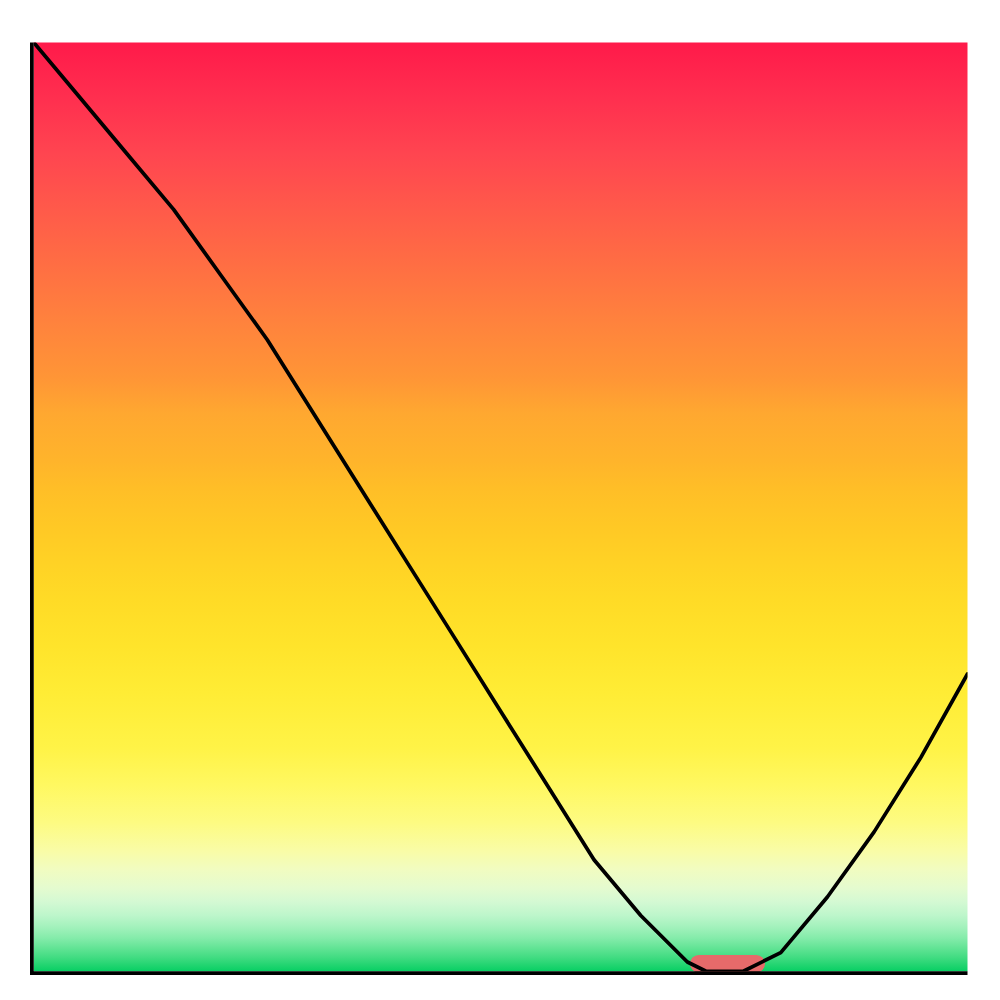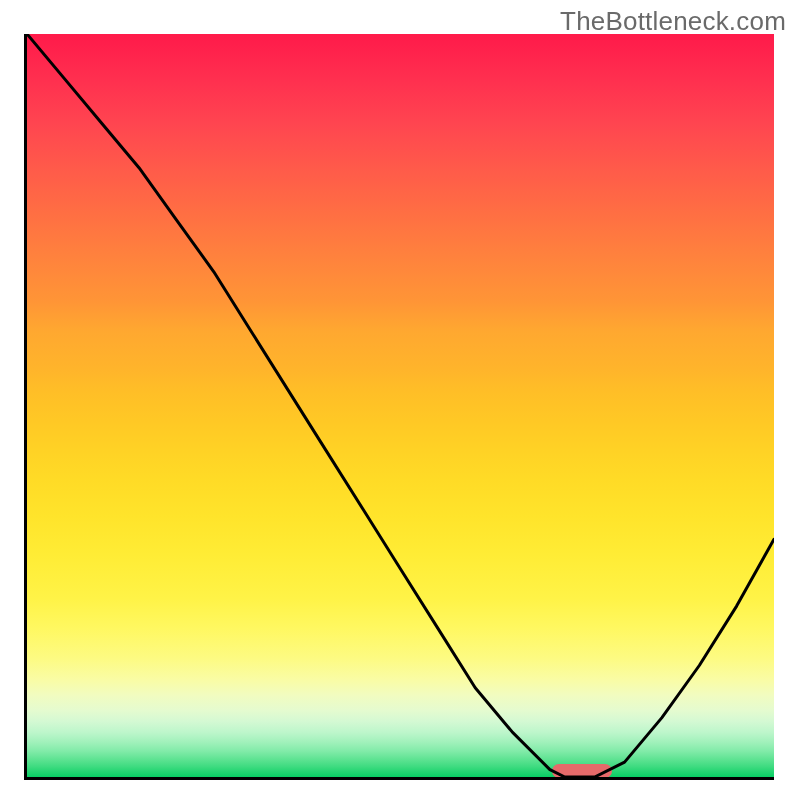--- a/index.html
+++ b/index.html
@@ -93,21 +93,20 @@
     height: 743px;
     z-index: 2;
     pointer-events: none;
   }
 </style>
 </head>
 <body>
 
 <div class="canvas">
 
-  <div class="watermark">TheBottleneck.com</div>
 
   <div class="gradient-area"></div>
 
   <div class="marker" style="left: 552px; top: 764px;"></div>
 
   <svg class="curve" viewBox="0 0 747 743" preserveAspectRatio="none">
     <path id="curve-path" fill="none" stroke="#000" stroke-width="3" stroke-linejoin="round" stroke-linecap="round" d="M0.0 0.0 L37.4 44.6 L74.7 89.2 L112.0 133.7 L149.4 185.8 L186.8 237.8 L224.1 297.2 L261.4 356.6 L298.8 416.1 L336.2 475.5 L373.5 535.0 L410.9 594.4 L448.2 653.8 L485.6 698.4 L522.9 735.6 L537.8 743.0 L567.7 743.0 L597.6 728.1 L634.9 683.6 L672.3 631.5 L709.6 572.1 L747.0 505.2 "></path>
   </svg>
 
   <div class="plot-frame"></div>

